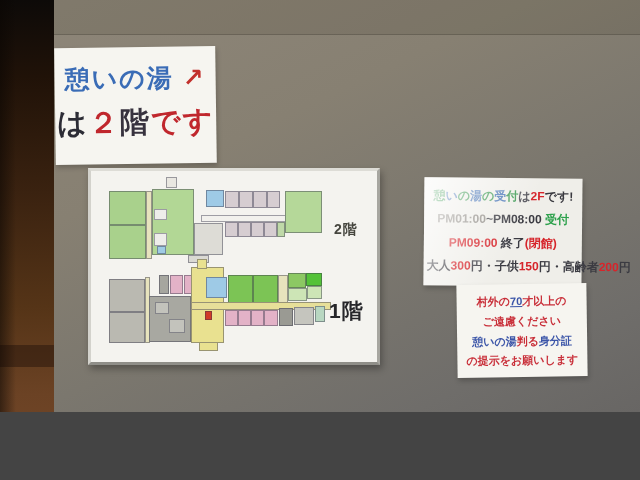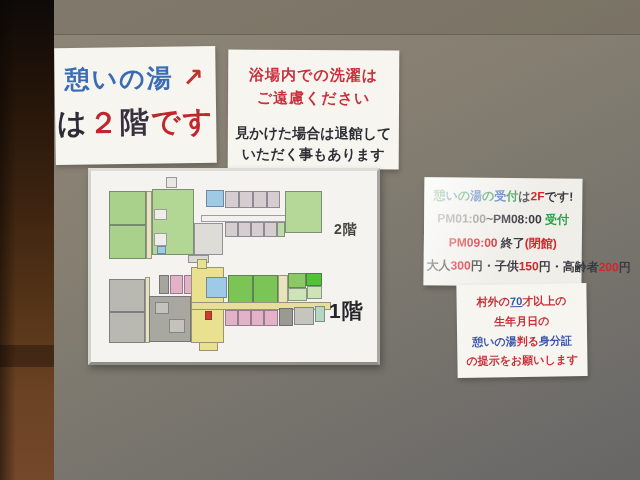--- a/index.html
+++ b/index.html
@@ -1,17 +1,17 @@
 <!DOCTYPE html>
 <html><head>
 <meta charset="utf-8">
 <style>
   html,body{margin:0;padding:0;background:#444;}
   #photo{
-    position:relative;width:640px;height:480px;overflow:hidden;
+    position:relative;width:640px;height:412px;overflow:hidden;
     font-family:"Liberation Sans","DejaVu Sans",sans-serif;
     background:linear-gradient(155deg,#8e8679 0%,#878072 35%,#7b776e 60%,#6f6d6a 85%,#686664 100%);
   }
   
   #pillar{
     position:absolute;left:0;top:0;width:54px;height:480px;
     background:linear-gradient(180deg,#0d0a08 0%,#201208 16%,#3a2210 40%,#553417 64%,#6b4224 82%,#74482a 100%);
   }
   #pillar-edge{
     position:absolute;left:0;top:0;width:16px;height:480px;
@@ -72,27 +72,20 @@
   <div id="pillar"></div>
   <div id="pillar-edge"></div>
   <div id="pillar-band"></div>
   <div id="wall-top-band"></div>
 
   <div class="paper" id="sign-floor">
     <div class="l1"><span style="color: rgb(58, 108, 182);">憩いの湯</span><span style="color: rgb(194, 48, 44);"> ↗</span></div>
     <div class="l2"><span style="color: rgb(44, 44, 53);">は</span><span style="color: rgb(192, 39, 45);">２</span><span style="color: rgb(55, 50, 62);">階</span><span style="color: rgb(192, 39, 45);">です</span></div>
   </div>
 
-  <div class="paper" id="sign-laundry">
-    <div class="rl"><span style="color: rgb(201, 48, 58);">浴場内での洗濯は</span></div>
-    <div class="rl"><span style="color: rgb(201, 48, 58);">ご遠慮ください</span></div>
-    <div class="gap"></div>
-    <div class="bl"><span style="color: rgb(46, 46, 53);">見かけた場合は退館して</span></div>
-    <div class="bl"><span style="color: rgb(46, 46, 53);">いただく事もあります</span></div>
-  </div>
 
   <div id="board">
     <div>
         <div class="room" style="left: 18px; top: 20px; width: 37px; height: 34px; background: rgb(169, 209, 140);"></div>
         <div class="room" style="left: 18px; top: 54px; width: 37px; height: 34px; background: rgb(169, 209, 140);"></div>
         <div class="room" style="left: 55px; top: 20px; width: 6px; height: 68px; background: rgb(231, 227, 189);"></div>
         <div class="room" style="left: 61px; top: 18px; width: 42px; height: 66px; background: rgb(178, 215, 149);"></div>
         <div class="room" style="left: 63px; top: 38px; width: 13px; height: 11px; background: rgb(238, 237, 234);"></div>
         <div class="room" style="left: 63px; top: 62px; width: 13px; height: 13px; background: rgb(238, 237, 234);"></div>
         <div class="room" style="left: 66px; top: 75px; width: 9px; height: 8px; background: rgb(159, 203, 228);"></div>
@@ -147,18 +140,18 @@
 
   <div class="paper" id="sign-hours">
     <div class="hl"><span style="color: rgb(63, 155, 85);">憩</span><span style="color: rgb(74, 119, 184);">い</span><span style="color: rgb(63, 155, 85);">の</span><span style="color: rgb(74, 119, 184);">湯</span><span style="color: rgb(63, 155, 85);">の</span><span style="color: rgb(74, 119, 184);">受</span><span style="color: rgb(63, 155, 85);">付</span><span style="color: rgb(85, 85, 92);">は</span><span style="color: rgb(214, 37, 43);">2F</span><span style="color: rgb(58, 58, 64);">です!</span></div>
     <div class="hl"><span style="color: rgb(143, 139, 133);">PM01:00</span><span style="color: rgb(74, 74, 80);">~</span><span style="color: rgb(59, 59, 66);">PM08:00 </span><span style="color: rgb(45, 161, 76);">受付</span></div>
     <div class="hl"><span style="color: rgb(214, 37, 43);">PM09:00 </span><span style="color: rgb(59, 59, 66);">終了</span><span style="color: rgb(214, 37, 43);">(閉館)</span></div>
     <div class="hl"><span style="color: rgb(59, 59, 66);">大人</span><span style="color: rgb(214, 37, 43);">300</span><span style="color: rgb(59, 59, 66);">円・</span><span style="color: rgb(59, 59, 66);">子供</span><span style="color: rgb(214, 37, 43);">150</span><span style="color: rgb(59, 59, 66);">円・</span><span style="color: rgb(59, 59, 66);">高齢者</span><span style="color: rgb(214, 37, 43);">200</span><span style="color: rgb(59, 59, 66);">円</span></div>
   </div>
 
   <div class="paper" id="sign-id">
     <div class="il"><span style="color: rgb(201, 48, 58);">村外の</span><span style="color: rgb(59, 85, 168); text-decoration: underline;">70</span><span style="color: rgb(201, 48, 58);">才以上の</span></div>
-    <div class="il"><span style="color: rgb(201, 48, 58);">生年月日の</span></div>
+    <div class="il"><span style="color: rgb(201, 48, 58);">ご遠慮ください</span></div>
     <div class="il"><span style="color: rgb(59, 85, 168);">憩いの湯</span><span style="color: rgb(201, 48, 58);">判る</span><span style="color: rgb(59, 85, 168);">身分証</span></div>
     <div class="il"><span style="color: rgb(201, 48, 58);">の提示をお願いします</span></div>
   </div>
 
 </div>
 
 </body></html>

